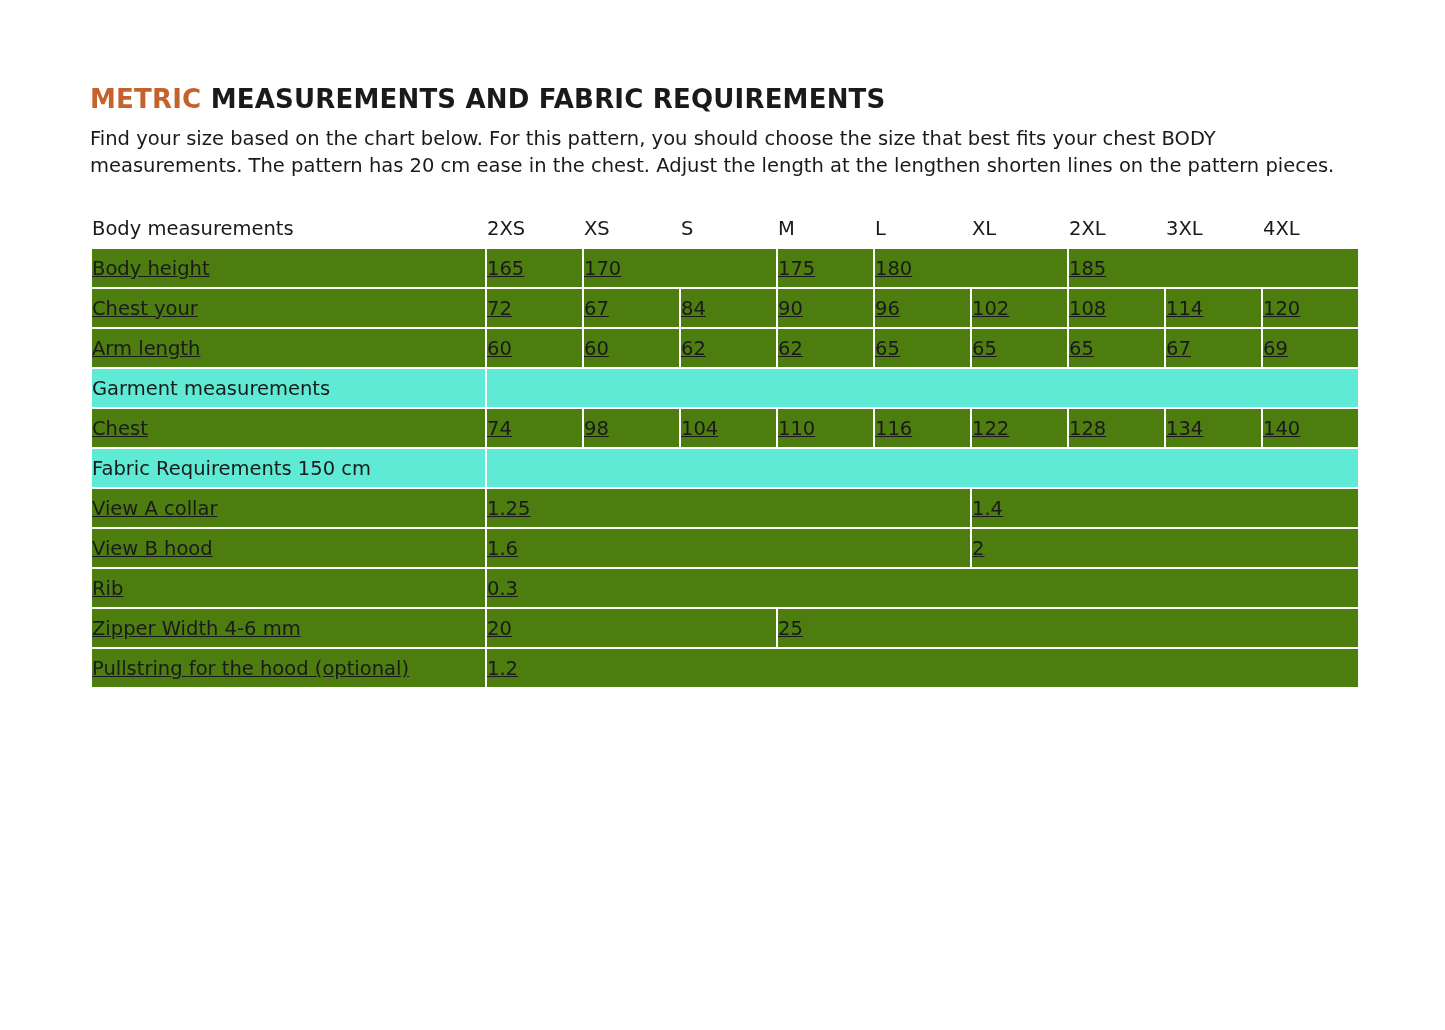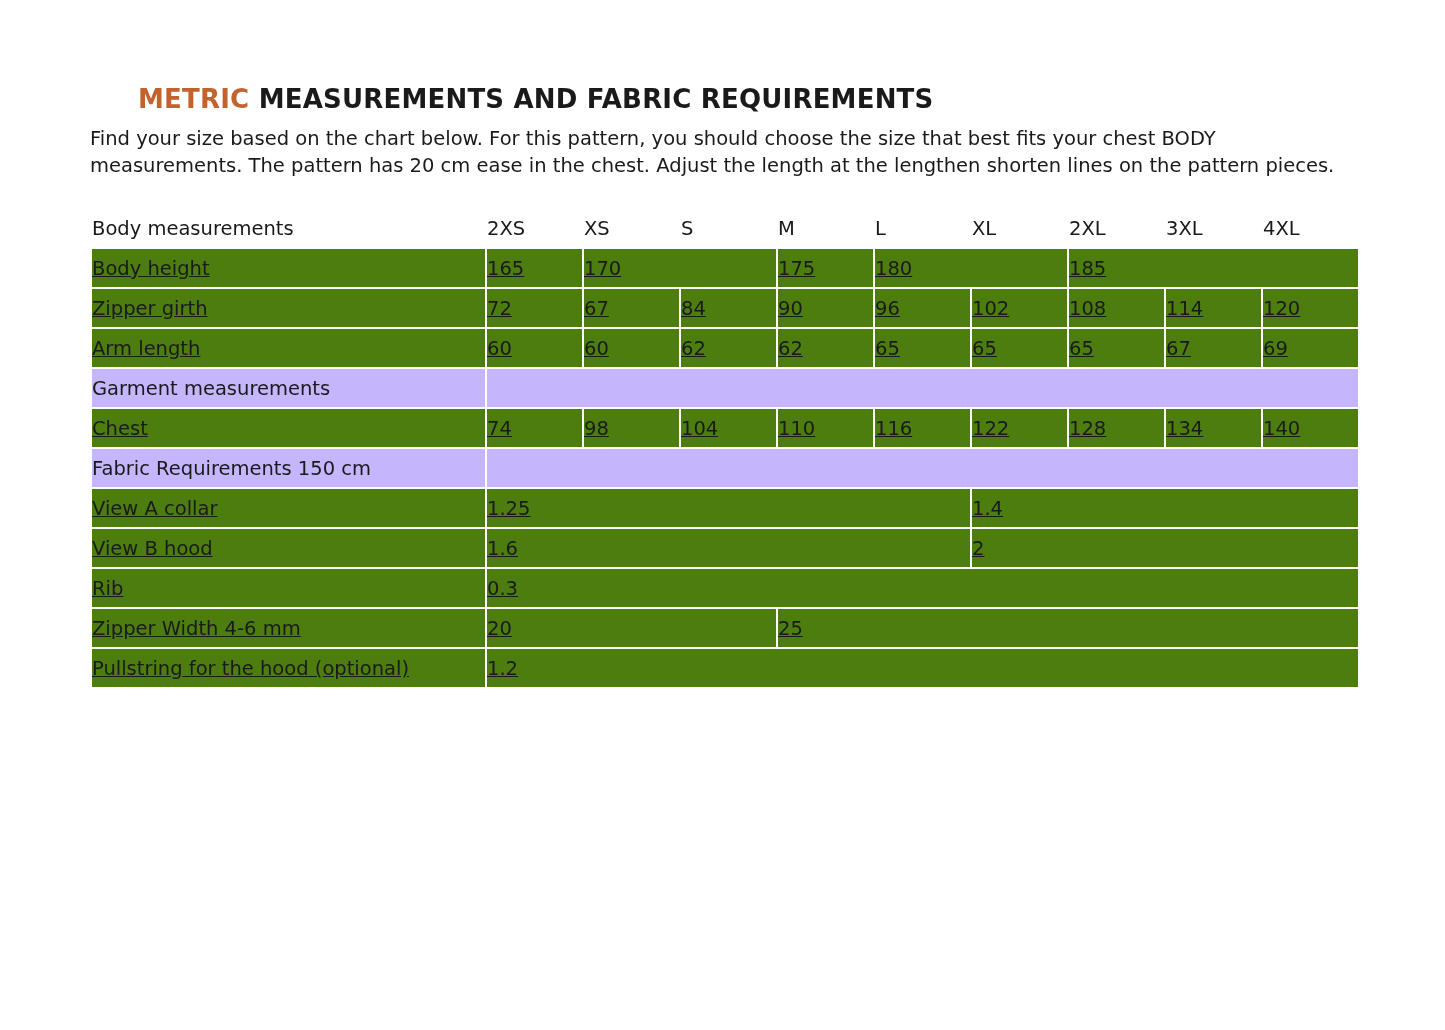--- a/index.html
+++ b/index.html
@@ -23,21 +23,20 @@
   }
   h1.title {
     font-size: 26px;
     font-weight: bold;
     margin: 0 0 8px 0;
     letter-spacing: 0.2px;
     line-height: 1.1;
   }
   h1.title .accent {
     color: #c4622d;
-    margin-left: 48px;
   }
   .intro {
     font-size: 19.5px;
     line-height: 1.38;
     margin: 12px 0 28px 0;
     max-width: 1250px;
     color: #1a1a1a;
   }
   table.chart {
     border-collapse: collapse;
@@ -65,21 +64,21 @@
   }
   tr.header td {
     background: #ffffff;
     font-size: 19.5px;
   }
   tr.header td.label {
     text-align: left;
     margin-left: 41px;
   }
   tr.subhead td {
-    background: #c4b5fd;
+    background: #5eead4;
   }
 </style>
 </head>
 <body>
 
 <div class="page">
 
   <h1 class="title">
     <span class="accent">METRIC</span>
     <span>MEASUREMENTS AND FABRIC REQUIREMENTS</span>
@@ -115,21 +114,21 @@
         </tr>
         <tr class="shaded">
           <td class="label">Body height</td>
           <td class="val">165</td>
           <td class="val" colspan="2">170</td>
           <td class="val">175</td>
           <td class="val" colspan="2">180</td>
           <td class="val" colspan="3">185</td>
         </tr>
         <tr class="shaded">
-          <td class="label">Zipper girth</td>
+          <td class="label">Chest your</td>
           <td class="val">72</td>
           <td class="val">67</td>
           <td class="val">84</td>
           <td class="val">90</td>
           <td class="val">96</td>
           <td class="val">102</td>
           <td class="val">108</td>
           <td class="val">114</td>
           <td class="val">120</td>
         </tr>

